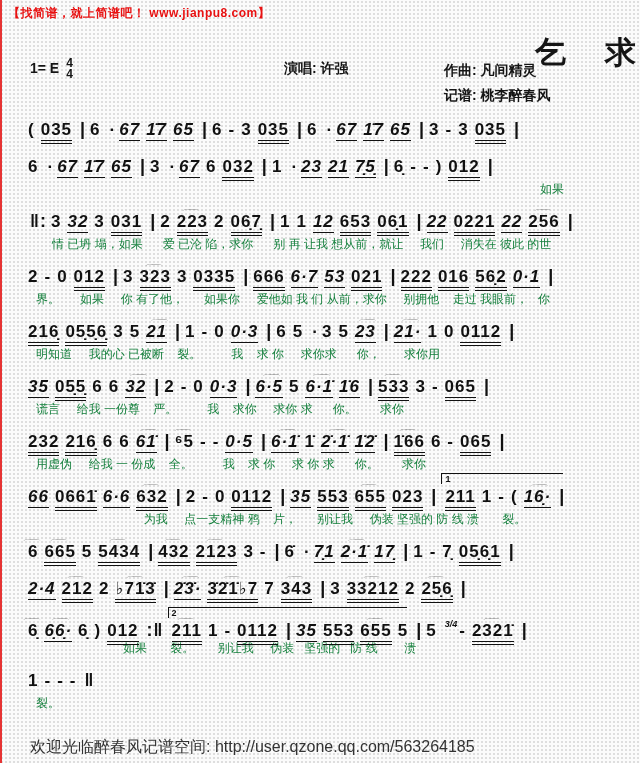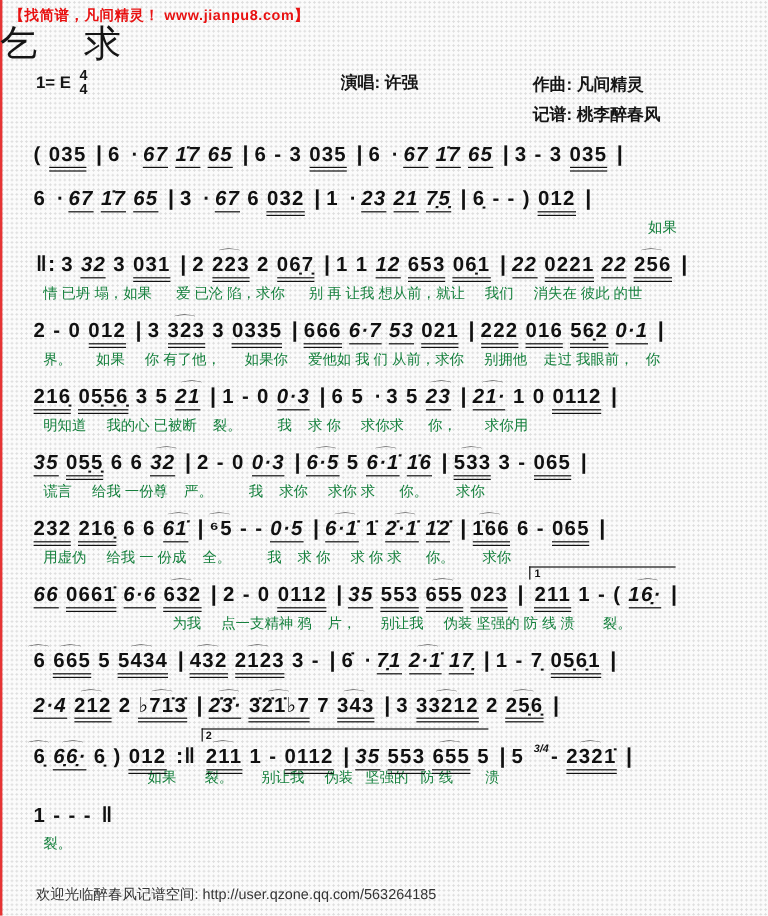--- a/index.html
+++ b/index.html
@@ -6,21 +6,21 @@
   body{
     width:640px;height:763px;position:relative;overflow:hidden;
     background-color:#fbfbfb;
     background-image:radial-gradient(circle,#dedede 0.9px,transparent 0.9px);
     background-size:4px 4px;
     font-family:"Liberation Sans","DejaVu Sans",sans-serif;
     color:#151515;
   }
   .red-edge{position:absolute;left:0;top:0;width:2px;height:763px;background:#e63333;}
   .watermark{position:absolute;top:5px;left:8px;font-size:12px;font-weight:bold;color:#e81111;letter-spacing:0.5px;white-space:pre;}
-  .title{position:absolute;top:16px;left:0;width:100%;text-align:left;font-size:31px;font-weight:normal;letter-spacing:4px;}
+  .title{position:absolute;top:32px;left:0;width:100%;text-align:right;font-size:31px;font-weight:bold;letter-spacing:4px;}
   .key{position:absolute;top:58px;left:30px;font-size:14px;font-weight:bold;white-space:pre;}
   .frac{display:inline-block;vertical-align:-5px;margin-left:7px;text-align:center;font-size:12px;line-height:11px;font-weight:bold;}
   .performer{position:absolute;top:60px;left:284px;font-size:14px;font-weight:bold;}
   .credits{position:absolute;top:58px;left:444px;font-size:14px;font-weight:bold;line-height:25px;}
   .credits div{white-space:pre;}
   #score{position:absolute;top:118px;left:28px;width:606px;}
   .line-wrap{margin-bottom:13px;}
   .music-line{height:24px;line-height:24px;white-space:nowrap;}
   .tok{display:inline-block;position:relative;margin:0 6px 0 0;font-size:17px;font-weight:bold;line-height:20px;letter-spacing:1px;color:#111;}
   .tok.u1{border-bottom:1.5px solid #111;font-style:italic;}
@@ -34,28 +34,28 @@
     font-size:11px;font-weight:normal;color:#111;
   }
   .tok.sup{font-size:9px;vertical-align:9px;letter-spacing:0;margin:0 2px;font-style:italic;}
   .tok.volta{
     width:120px;margin-right:-120px;height:10px;
     border-top:1.5px solid #111;border-left:1.5px solid #111;
     transform:translateY(-20px);
     font-size:9px;line-height:10px;padding-left:3px;letter-spacing:0;
   }
   .lyrics{margin-top:3px;height:15px;line-height:15px;font-size:12px;color:#15803d;white-space:pre;}
-  .footer{position:absolute;top:737px;left:30px;font-size:12px;color:#333;white-space:pre;}
+  .footer{position:absolute;top:737px;left:30px;font-size:16px;color:#333;white-space:pre;}
 </style>
 </head>
 <body>
 
 <div class="red-edge"></div>
 
-<div class="watermark">【找简谱，凡间精灵！ www.jianpu8.com】</div>
+<div class="watermark">【找简谱，就上简谱吧！ www.jianpu8.com】</div>
 
 <div class="title">乞　求</div>
 
 <div class="key"><span>1= E</span><span class="frac"><div>4</div><div>4</div></span></div>
 
 <div class="performer">演唱: 许强</div>
 
 <div class="credits">
   <div>作曲: 凡间精灵</div>
   <div>记谱: 桃李醉春风</div>
@@ -64,21 +64,21 @@
 <div id="score">
     <div class="line-wrap">
       <div class="music-line"><span class="tok">(</span><span class="tok u2">035</span><span class="tok bar">|</span><span class="tok">6</span><span class="tok dot">·</span><span class="tok u1">67</span><span class="tok u1">1̇7</span><span class="tok u1">65</span><span class="tok bar">|</span><span class="tok">6</span><span class="tok">-</span><span class="tok">3</span><span class="tok u2">035</span><span class="tok bar">|</span><span class="tok">6</span><span class="tok dot">·</span><span class="tok u1">67</span><span class="tok u1">1̇7</span><span class="tok u1">65</span><span class="tok bar">|</span><span class="tok">3</span><span class="tok">-</span><span class="tok">3</span><span class="tok u2">035</span><span class="tok bar">|</span></div>
     </div>
     <div class="line-wrap">
       <div class="music-line"><span class="tok">6</span><span class="tok dot">·</span><span class="tok u1">67</span><span class="tok u1">1̇7</span><span class="tok u1">65</span><span class="tok bar">|</span><span class="tok">3</span><span class="tok dot">·</span><span class="tok u1">67</span><span class="tok">6</span><span class="tok u2">032</span><span class="tok bar">|</span><span class="tok">1</span><span class="tok dot">·</span><span class="tok u1">23</span><span class="tok u1">21</span><span class="tok u1">7̣5̣</span><span class="tok bar">|</span><span class="tok">6̣</span><span class="tok">-</span><span class="tok">-</span><span class="tok">)</span><span class="tok u2">012</span><span class="tok bar">|</span></div>
       <div class="lyrics" style="padding-left: 512px;">如果</div>
     </div>
     <div class="line-wrap">
       <div class="music-line"><span class="tok bar">‖:</span><span class="tok">3</span><span class="tok u1">32</span><span class="tok">3</span><span class="tok u2">031</span><span class="tok bar">|</span><span class="tok">2</span><span class="tok u2 arc">223</span><span class="tok">2</span><span class="tok u2">06̣7̣</span><span class="tok bar">|</span><span class="tok">1</span><span class="tok">1</span><span class="tok u1">12</span><span class="tok u2">653</span><span class="tok u2">06̣1</span><span class="tok bar">|</span><span class="tok u1">22</span><span class="tok u2">0221</span><span class="tok u1">22</span><span class="tok u2 arc">256</span><span class="tok bar">|</span></div>
-      <div class="lyrics" style="padding-left: 8px;">情 已坍 塌，如果      爱 已沦 陷，求你      别 再 让我 想从前，就让     我们     消失在 彼此 的世</div>
+      <div class="lyrics" style="padding-left: 8px; margin-left: 16px;">情 已坍 塌，如果      爱 已沦 陷，求你      别 再 让我 想从前，就让     我们     消失在 彼此 的世</div>
     </div>
     <div class="line-wrap">
       <div class="music-line"><span class="tok">2</span><span class="tok">-</span><span class="tok">0</span><span class="tok u2">012</span><span class="tok bar">|</span><span class="tok">3</span><span class="tok u2 arc">323</span><span class="tok">3</span><span class="tok u2">0335</span><span class="tok bar">|</span><span class="tok u2">666</span><span class="tok u1">6·7</span><span class="tok u1">53</span><span class="tok u2">021</span><span class="tok bar">|</span><span class="tok u2">222</span><span class="tok u2">016</span><span class="tok u2">56̣2</span><span class="tok u1">0·1</span><span class="tok bar">|</span></div>
       <div class="lyrics" style="padding-left: 8px;">界。      如果     你 有了他，      如果你     爱他如 我 们 从前，求你     别拥他    走过 我眼前，   你</div>
     </div>
     <div class="line-wrap">
       <div class="music-line"><span class="tok u2">216̣</span><span class="tok u2">05̣5̣6̣</span><span class="tok">3</span><span class="tok">5</span><span class="tok u1 arc">21</span><span class="tok bar">|</span><span class="tok">1</span><span class="tok">-</span><span class="tok">0</span><span class="tok u1">0·3</span><span class="tok bar">|</span><span class="tok">6</span><span class="tok">5</span><span class="tok dot">·</span><span class="tok">3</span><span class="tok">5</span><span class="tok u1 arc">23</span><span class="tok bar">|</span><span class="tok u1 arc">21·</span><span class="tok">1</span><span class="tok">0</span><span class="tok u2">0112</span><span class="tok bar">|</span></div>
       <div class="lyrics" style="padding-left: 8px;">明知道     我的心 已被断    裂。         我    求 你     求你求      你，       求你用</div>
     </div>
     <div class="line-wrap">

